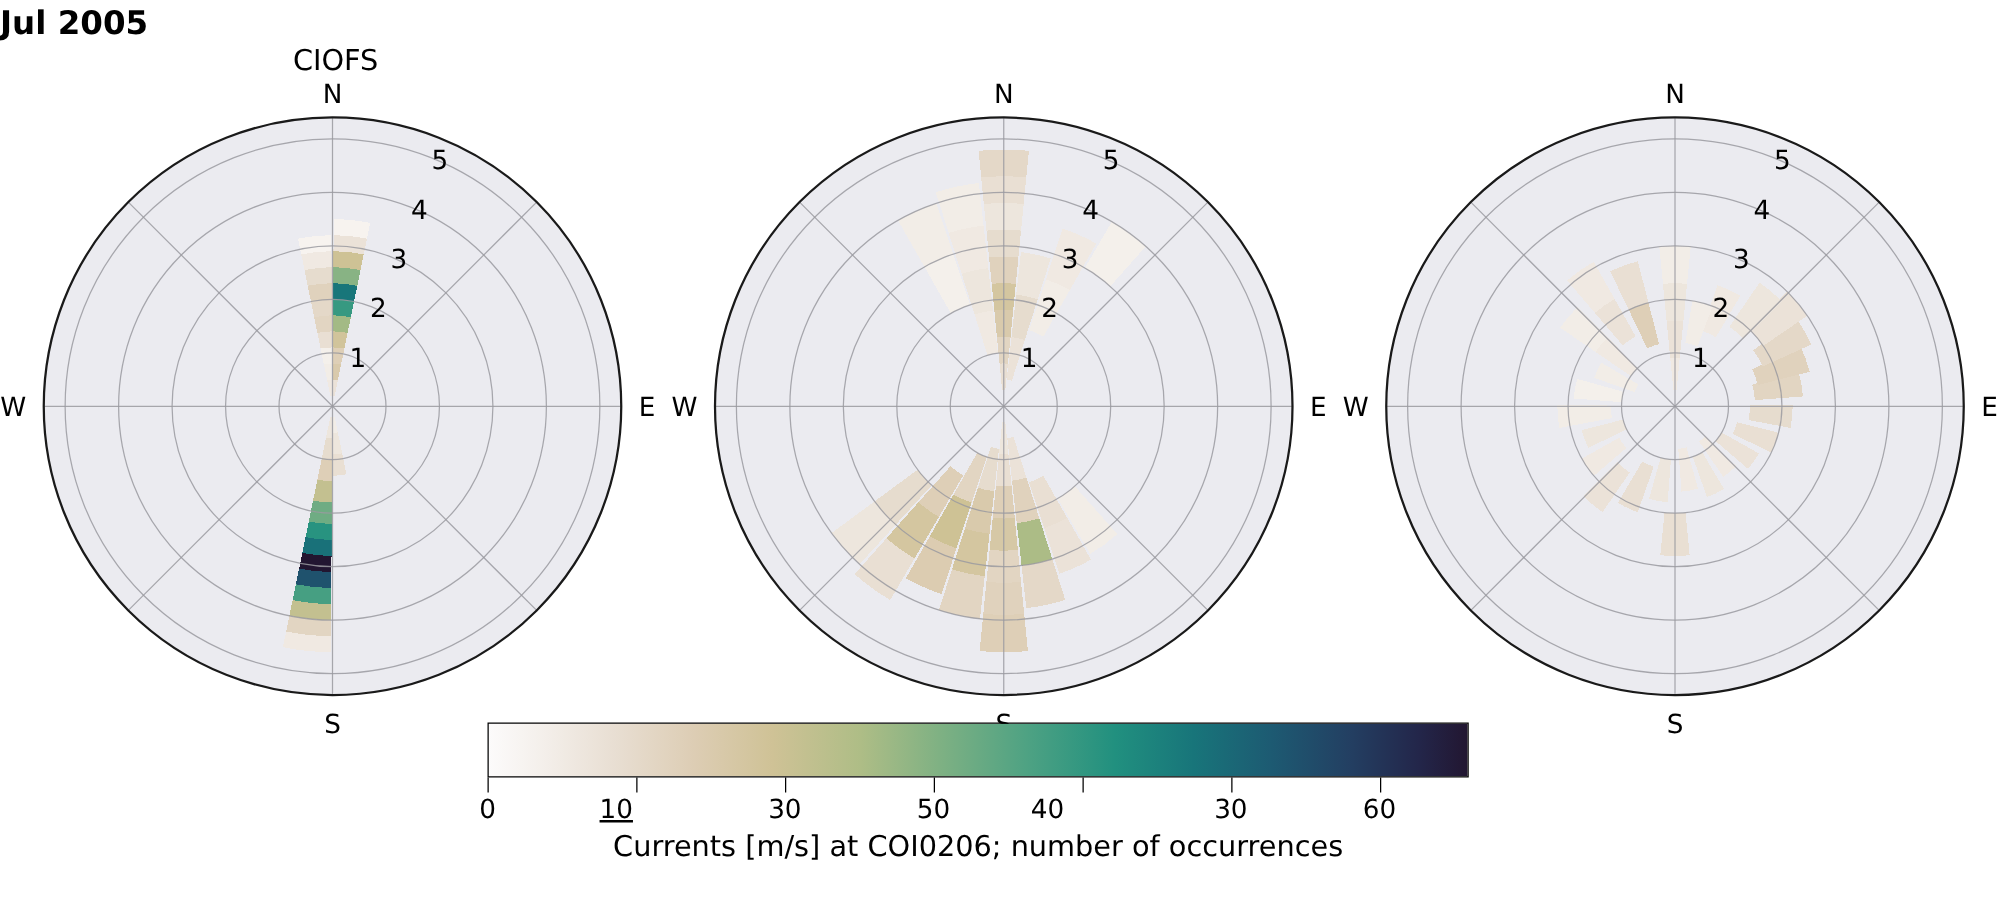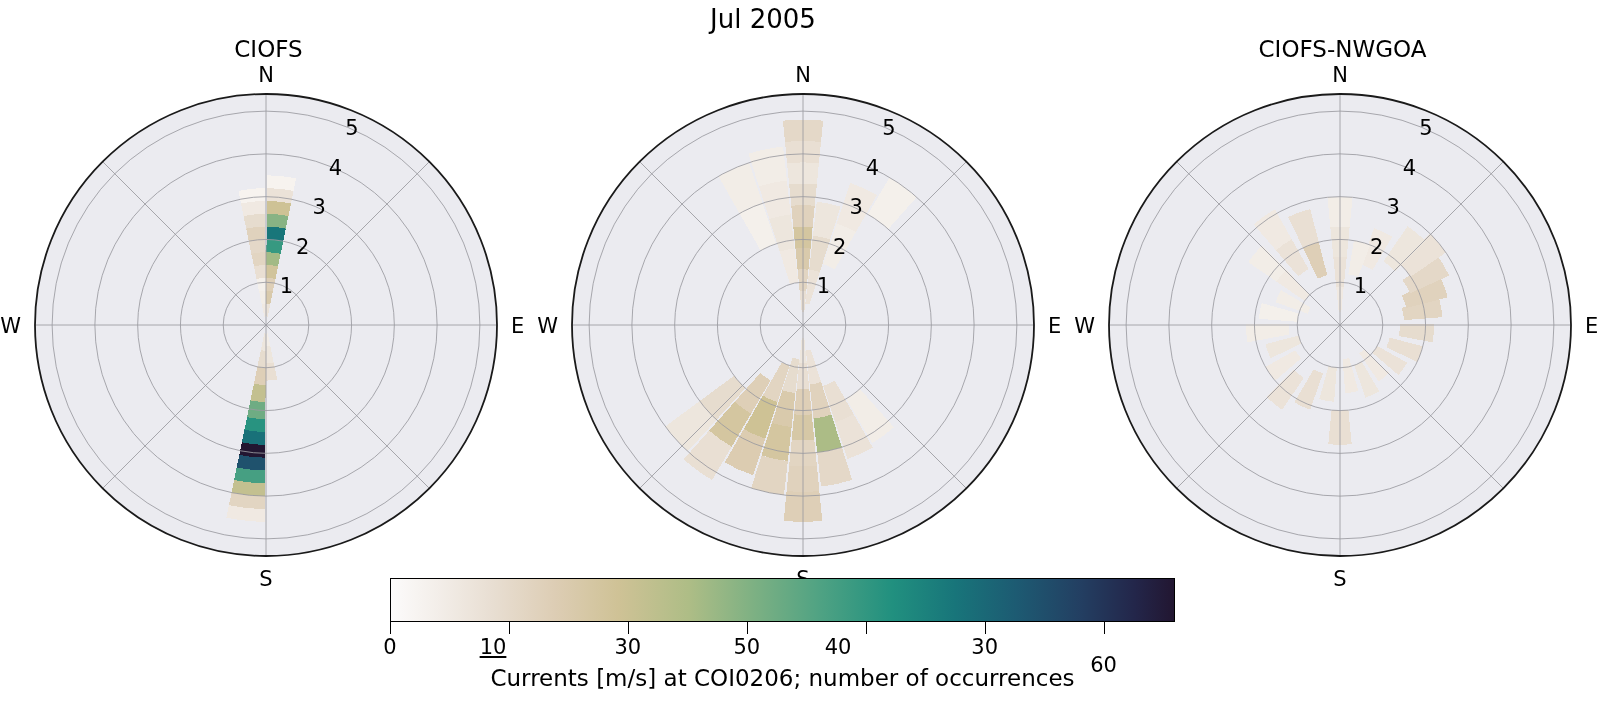--- a/index.html
+++ b/index.html
@@ -1,18 +1,18 @@
 <!DOCTYPE html>
 <html><head>
 <meta charset="utf-8">
 <style>
   html,body{margin:0;padding:0;background:#ffffff;}
   body{width:1611px;height:724px;font-family:"DejaVu Sans",sans-serif;color:#000;overflow:hidden;position:relative;}
   #fig{position:absolute;left:0;top:0;width:1611px;height:724px;}
-  .suptitle{position:absolute;left:0;top:4px;width:1526px;text-align:center;font-size:26px;line-height:30px;}
+  .suptitle{position:absolute;left:0;top:4px;width:1526px;font-size:26px;line-height:30px;font-weight:bold;}
   .panel{position:absolute;top:0;width:537px;height:600px;}
   .panel-title{position:absolute;left:0;top:36px;width:537px;text-align:center;font-size:23px;line-height:26px;}
   .cbar-wrap{position:absolute;left:390px;top:578px;width:785px;height:44px;}
   .cbar{position:absolute;left:0;top:0;width:785px;height:44px;border:1.2px solid #000;box-sizing:border-box;
         background:linear-gradient(to right,
           #fcfbfb 0%, #f3eee9 6%, #e8ded2 13%, #ddcdb4 21%, #cfc296 29%,
           #aebd86 38%, #7fb183 46%, #4ea283 55%, #21907f 64%,
           #18757a 72%, #1d5a72 80%, #233f62 88%, #23264a 95%, #221631 100%);}
   .cbar-ticks{position:absolute;left:0;top:44px;width:785px;height:40px;}
   .cbar-ticks .tk{position:absolute;top:0;width:1px;height:12px;background:#000;}
@@ -181,21 +181,20 @@
         <text x="319.1110404868532" y="214.43545999438487" font-size="21" text-anchor="middle">3</text>
         <text x="335.4813873158042" y="174.91394665917983" font-size="21" text-anchor="middle">4</text>
         <text x="351.8517341447553" y="135.3924333239748" font-size="21" text-anchor="middle">5</text>
         <text x="266" y="82" font-size="21" text-anchor="middle">N</text>
         <text x="266" y="586" font-size="21" text-anchor="middle">S</text>
         <text x="511" y="333" font-size="21" text-anchor="start">E</text>
         <text x="21" y="333" font-size="21" text-anchor="end">W</text>
       </svg>
     </div>
   <div class="panel" id="panel2" style="left:1074px;">
-    <div class="panel-title">CIOFS-NWGOA</div>
   <svg width="537" height="600" viewBox="0 0 537 600">
         <circle cx="266" cy="325" r="231" fill="#ebebf0" stroke="none"></circle>
         <defs>
           <clipPath id="clip2">
             <circle cx="266" cy="325" r="231"></circle>
           </clipPath>
         </defs>
         <g clip-path="url(#clip2)">
           <path d="M 262.22634009731195 286.6853880231204 A 38.5 38.5 0 0 1 269.7736599026881 286.6853880231204 L 267.25788663422935 312.2284626743735 A 12.833333333333332 12.833333333333332 0 0 0 264.74211336577065 312.2284626743735 Z" fill="rgb(240,233,226)" stroke="none" shape-rendering="crispEdges"></path>
           <path d="M 259.2912712841101 256.8851342633252 A 68.44444444444444 68.44444444444444 0 0 1 272.70872871588995 256.8851342633252 L 269.7736599026881 286.6853880231204 A 38.5 38.5 0 0 0 262.22634009731195 286.6853880231204 Z" fill="rgb(235,226,216)" stroke="none" shape-rendering="crispEdges"></path>
@@ -267,18 +266,18 @@
         <div class="tl" style="left: 103px; text-decoration: underline;">10</div>
         <div class="tk" style="left: 237.879px;"></div>
         <div class="tl" style="left: 237.879px;">30</div>
         <div class="tk" style="left: 356.818px;"></div>
         <div class="tl" style="left: 356.818px;">50</div>
         <div class="tk" style="left: 475.758px;"></div>
         <div class="tl" style="left: 448px;">40</div>
         <div class="tk" style="left: 594.697px;"></div>
         <div class="tl" style="left: 594.697px;">30</div>
         <div class="tk" style="left: 713.636px;"></div>
-        <div class="tl" style="left: 713.636px; margin-top: 18px;">60</div>
+        <div class="tl" style="left: 713.636px;">60</div>
       </div>
   </div>
   <div class="cbar-label">Currents [m/s] at COI0206; number of occurrences</div>
 
 </div>
 
 </body></html>

